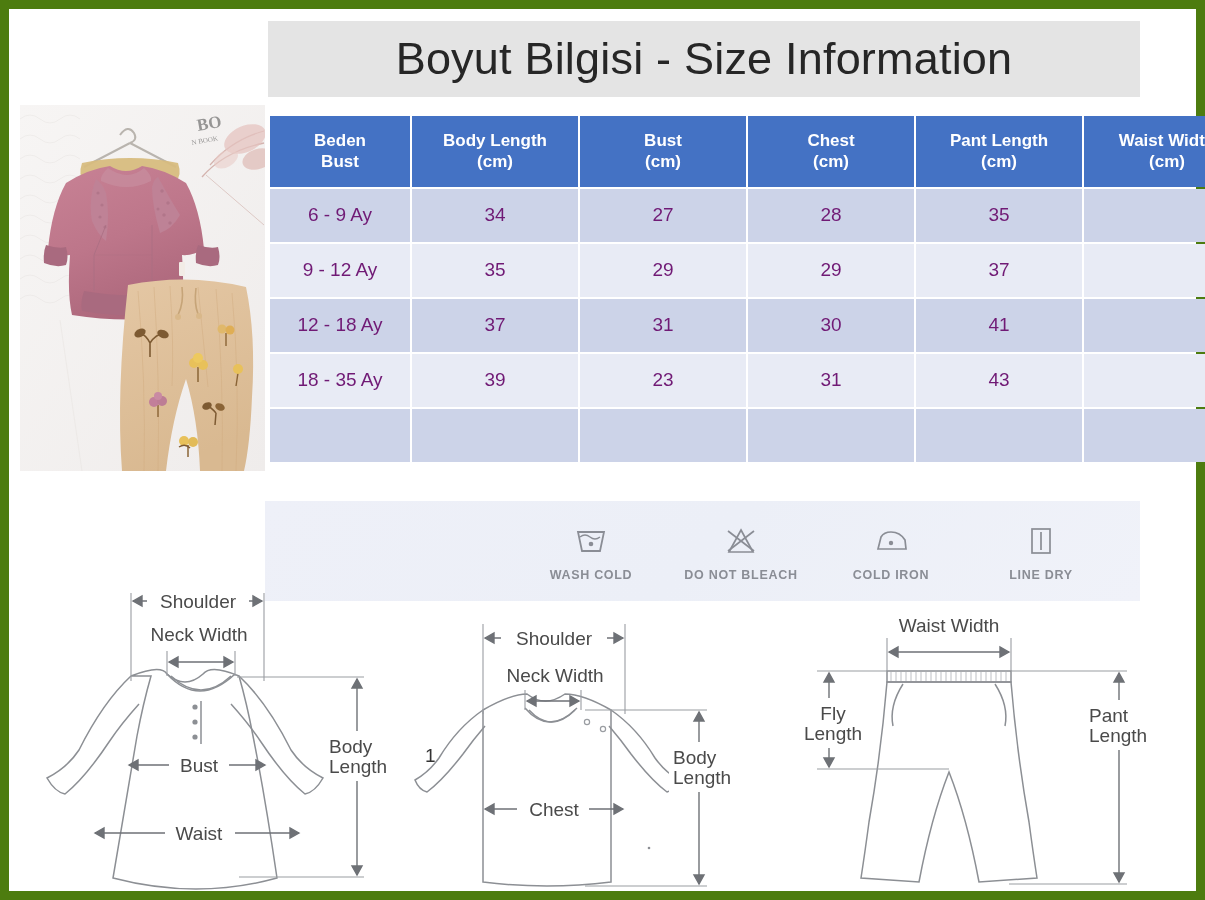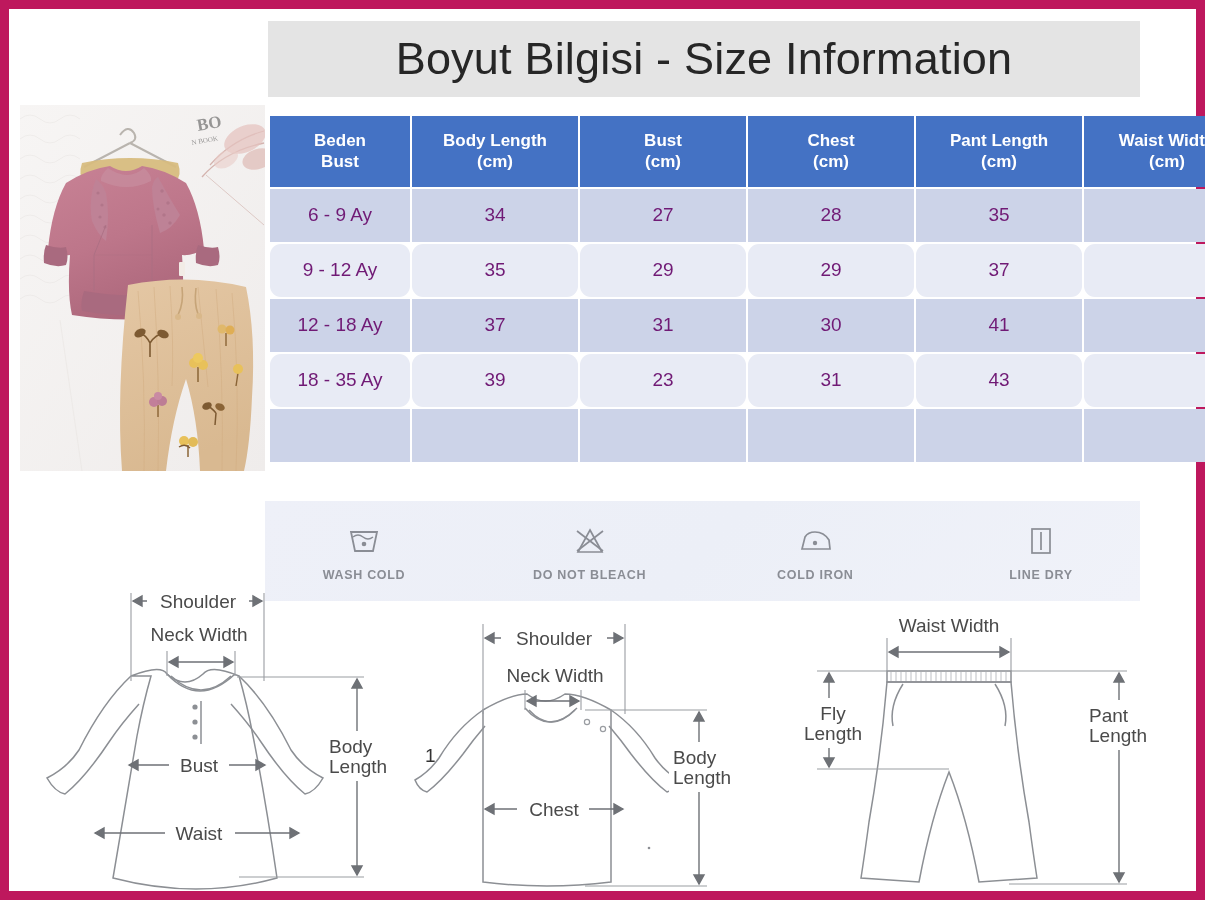--- a/index.html
+++ b/index.html
@@ -6,21 +6,21 @@
   body{
     width:1205px;height:900px;
     background:#ffffff;
     font-family:"Liberation Sans", sans-serif;
     overflow:hidden;
   }
   .page{
     position:relative;
     width:1205px;height:900px;
     box-sizing:border-box;
-    border:9px solid #be185d;
+    border:9px solid #4d7c0f;
     background:#ffffff;
   }
 
   
   .title-band{
     position:absolute;left:259px;top:12px;width:872px;height:76px;
     background:#e4e4e4;
     display:flex;align-items:center;justify-content:center;
   }
   .title-text{
@@ -44,29 +44,29 @@
   .table th{
     background:#4472c4;color:#ffffff;font-size:17px;font-weight:bold;
     line-height:1.25;padding:14px 2px;vertical-align:middle;
     height:66px;box-sizing:border-box;
   }
   .table td{
     font-size:19px;color:#701a75;text-align:center;vertical-align:middle;
     height:45px;padding:4px 2px;font-weight:400;
   }
   .row-a td{background:#ccd3e8;}
-  .row-b td{background:#e8ebf5;border-radius:11px;}
+  .row-b td{background:#e8ebf5;}
   .col-size{width:140px;}
   .col-n{width:166px;}
 
   
   .care{
     position:absolute;left:256px;top:492px;width:875px;height:100px;
     background:linear-gradient(135deg,#eef0f8 0%,#eceff7 50%,#f0f2f9 100%);
-    display:flex;align-items:center;justify-content:space-between;
+    display:flex;align-items:center;justify-content:flex-end;
     padding:0 24px;box-sizing:border-box;
   }
   .care-item{
     display:flex;flex-direction:column;align-items:center;gap:7px;width:150px;
   }
   .care-item .glyph{height:40px;display:flex;align-items:center;justify-content:center;}
   .care-item .lbl{
     font-size:12.5px;color:#8a8d95;letter-spacing:.7px;font-weight:600;
     white-space:nowrap;
   }

